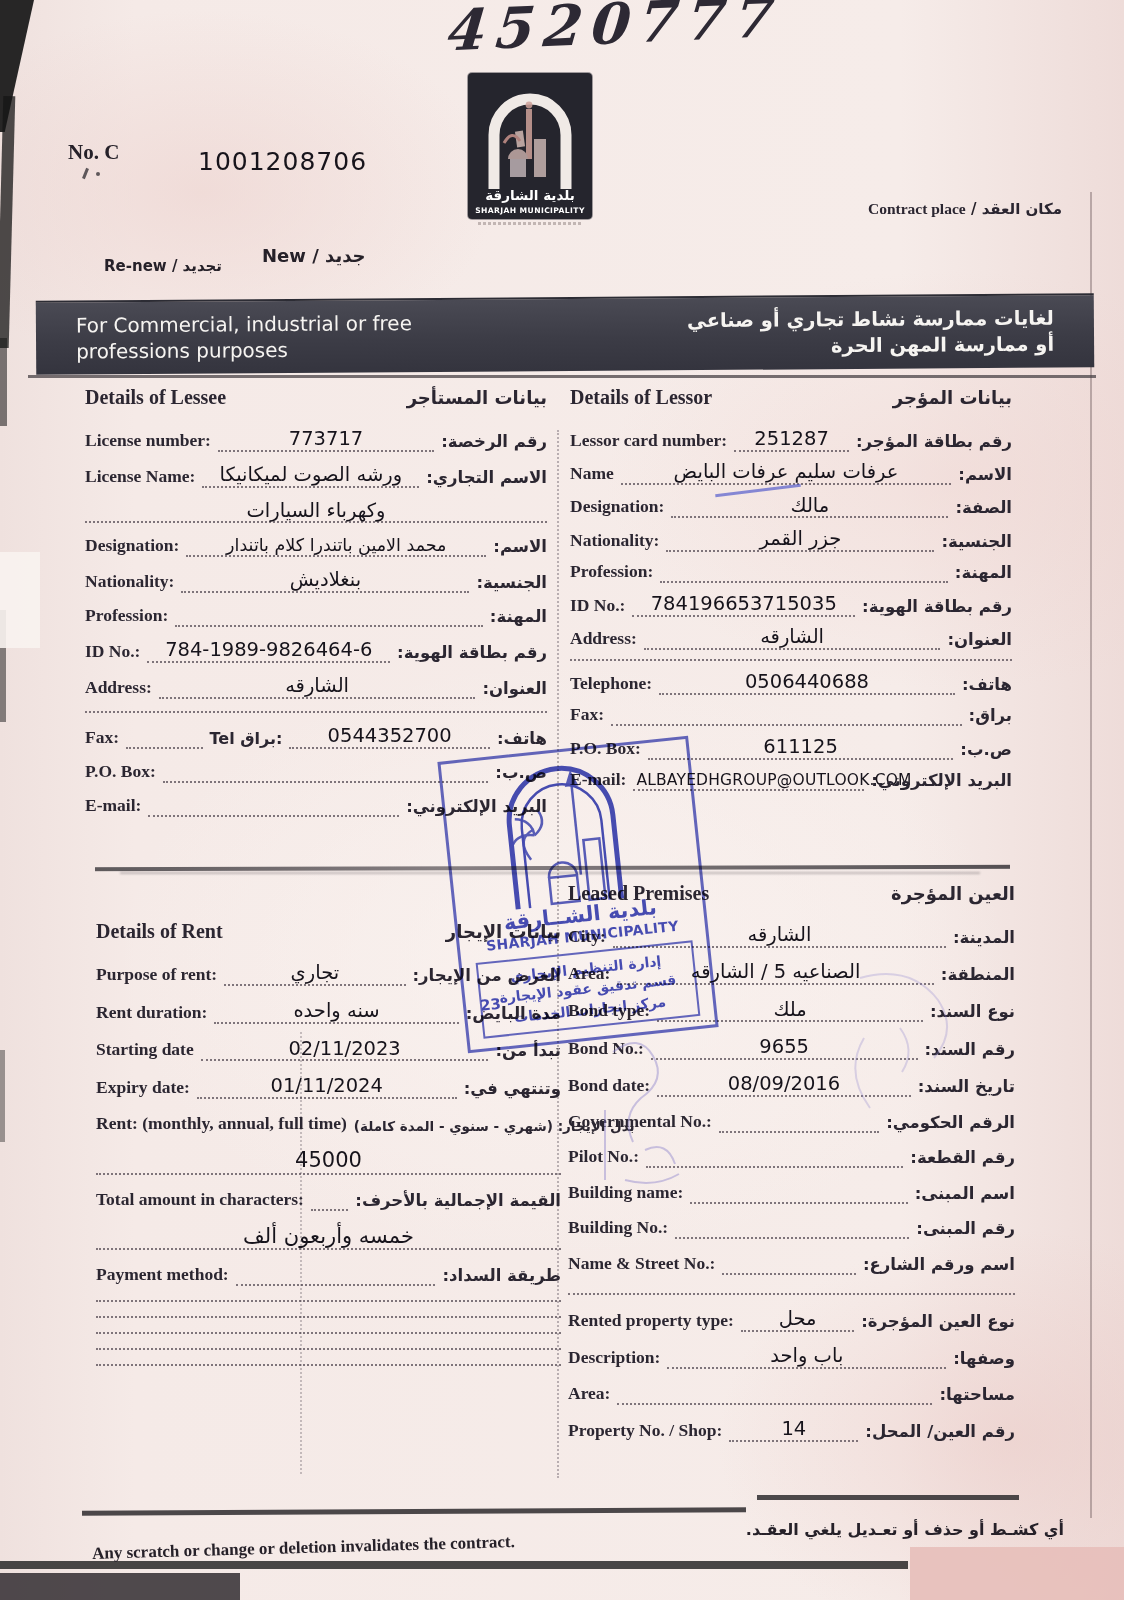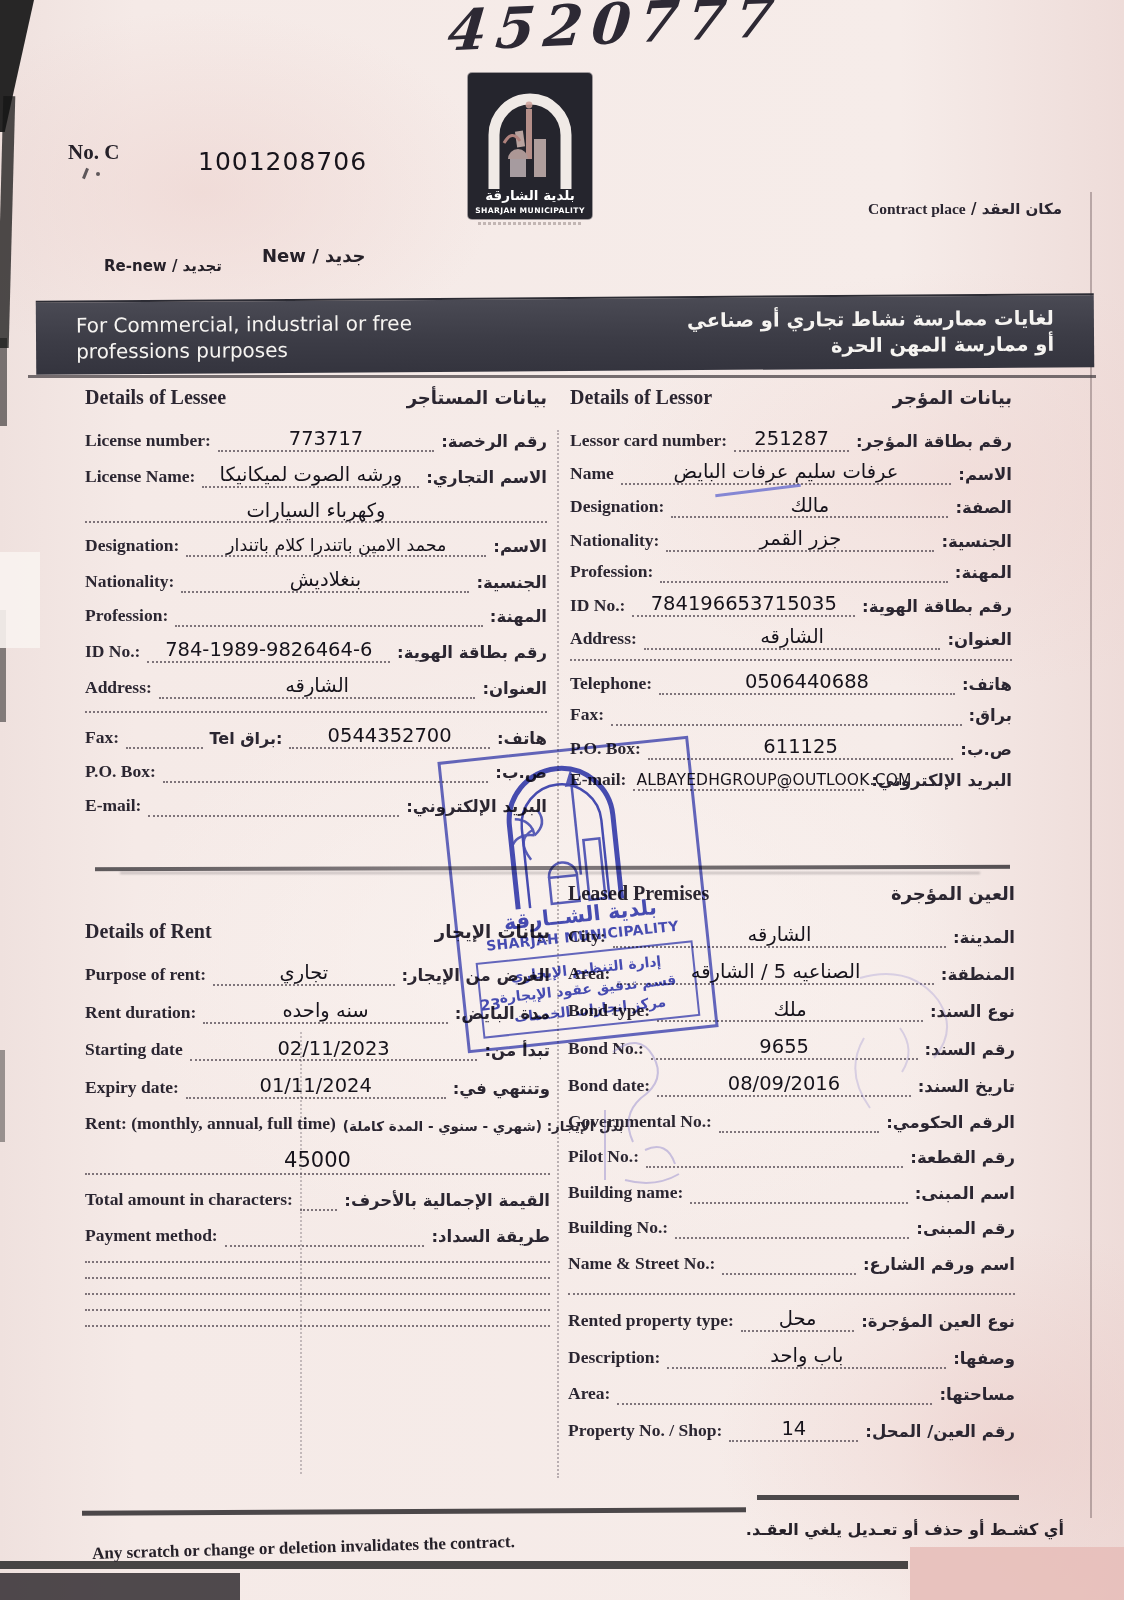--- a/index.html
+++ b/index.html
@@ -22,21 +22,21 @@
   .fill.sm{font-size:17.5px;}
   .fill.xs{font-size:15.5px;letter-spacing:.2px;}
   .fill.big{font-size:21px;}
   .sec-head{display:flex;justify-content:space-between;align-items:baseline;margin-bottom:18px;}
   .sec-head .en{font-size:20px;}
   .sec-head .ar{font-size:18px;}
   #lessee{left:85px;top:386px;width:462px;}
   #lessee .row{margin-bottom:12px;}
   #lessor{left:570px;top:386px;width:442px;}
   #lessor .row{margin-bottom:9.5px;}
-  #rent{left:85px;top:920px;width:465px;}
+  #rent{left:96px;top:920px;width:465px;}
   #rent .row{margin-bottom:14px;}
   #premises{left:568px;top:882px;width:447px;}
   #premises .row{margin-bottom:13.5px;}
   
   #handwritten{position:absolute;left:448px;top:-10px;font-family:"DejaVu Serif",serif;
     font-style:italic;font-weight:700;font-size:56px;letter-spacing:9px;color:#2d2934;
     transform:rotate(-2.5deg) skewX(-8deg);}
   #no-c{position:absolute;left:68px;top:140px;font-family:"Liberation Serif",serif;font-weight:700;font-size:21px;}
   #contract-no{position:absolute;left:198px;top:147px;font-weight:400;font-size:25px;letter-spacing:1px;color:#17141b;}
   #contract-place{position:absolute;right:62px;top:200px;font-size:15px;font-weight:700;}
@@ -318,20 +318,23 @@
       <span class="en">Rent: (monthly, annual, full time)</span>
       <span class="ar" style="font-size:13.5px;">بدل الإيجار: (شهري - سنوي - المدة كاملة)</span>
     </div>
     <div class="row">
       <span class="fill big">45000</span>
     </div>
     <div class="row">
       <span class="en">Total amount in characters:</span>
       <span class="fill"></span>
       <span class="ar">القيمة الإجمالية بالأحرف:</span>
+    </div>
+    <div class="row">
+      <span class="fill big">خمسه وأربعون ألف</span>
     </div>
     <div class="row">
       <span class="en">Payment method:</span>
       <span class="fill"></span>
       <span class="ar">طريقة السداد:</span>
     </div>
     <div class="row">
         <span class="fill"></span>
       </div>
     <div class="row">

